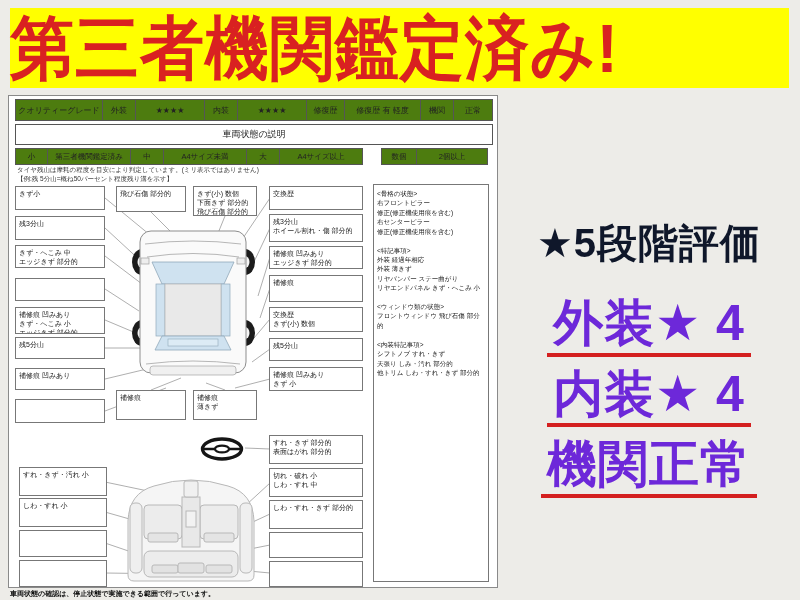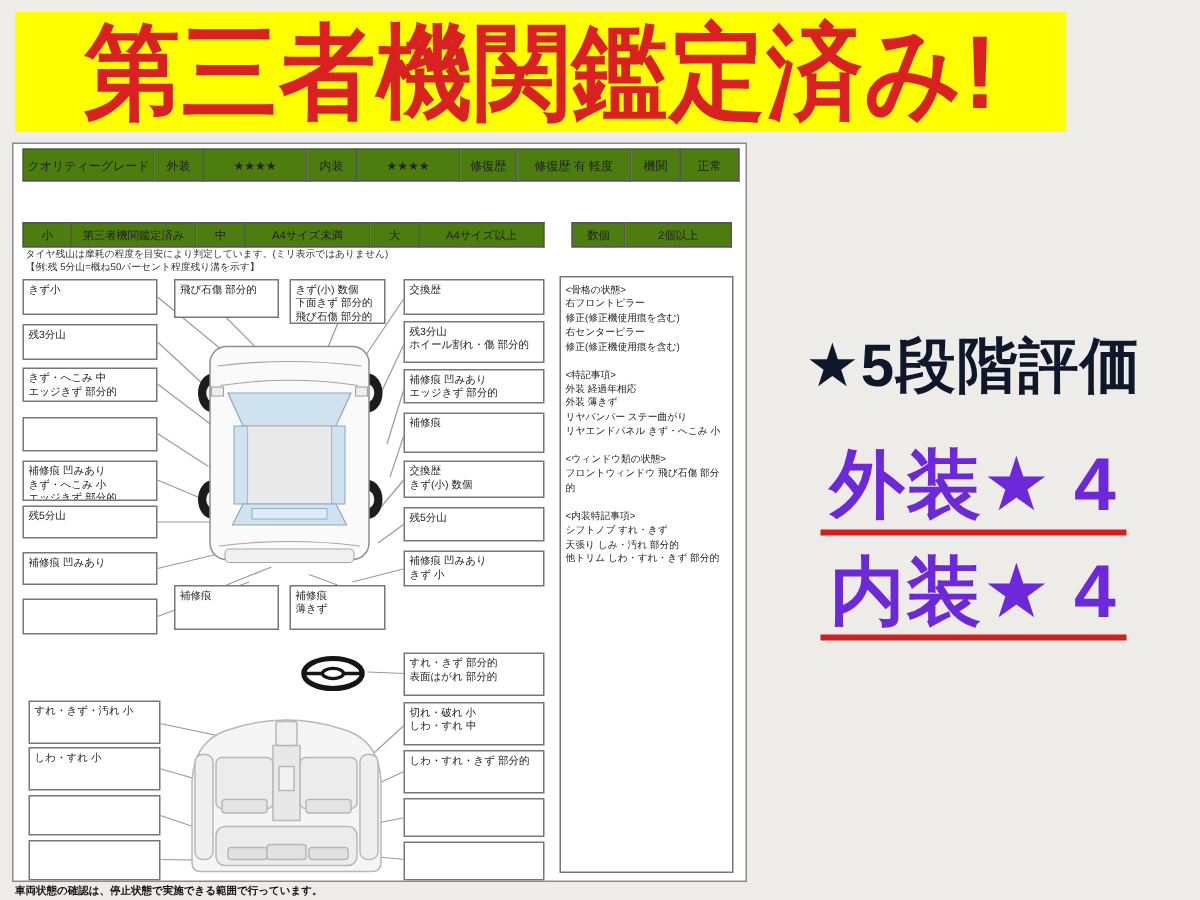--- a/index.html
+++ b/index.html
@@ -4,22 +4,22 @@
 <style>
   html,body{margin:0;padding:0;}
   body{
     width:800px;height:600px;overflow:hidden;position:relative;
     background:#edece8;
     font-family:"Liberation Sans","DejaVu Sans",sans-serif;
     -webkit-font-smoothing:antialiased;
   }
   
   .banner{
-    position:absolute;left:10px;top:8px;width:701px;height:80px;
-    background:#ffff00;display:flex;align-items:center;justify-content:center;
+    position:absolute;left:10px;top:8px;width:779px;height:80px;
+    background:#ffff00;display:flex;align-items:center;justify-content:flex-start;
   }
   .banner span{
     font-size:64px;font-weight:bold;color:#d92121;white-space:nowrap;
     letter-spacing:1px;transform:scaleY(1.08);
   }
   
   .sheet{
     position:absolute;left:8px;top:95px;width:490px;height:493px;
     background:#ffffff;border:1px solid #8a8a8a;box-sizing:border-box;
   }
@@ -78,20 +78,21 @@
     <div class="cell" style="width:33px;">外装</div>
     <div class="cell" style="width:69px;">★★★★</div>
     <div class="cell" style="width:33px;">内装</div>
     <div class="cell" style="width:69px;">★★★★</div>
     <div class="cell" style="width:38px;">修復歴</div>
     <div class="cell" style="width:76px;">修復歴 有 軽度</div>
     <div class="cell" style="width:33px;">機関</div>
     <div class="cell" style="width:39px;">正常</div>
   </div>
 
+  <div class="titlebar">車両状態の説明</div>
 
   <div class="cellrow" style="left:6px;top:52px;height:17px;">
     <div class="cell first" style="width:33px;font-size:7.5px;">小</div>
     <div class="cell" style="width:83px;font-size:7.5px;">第三者機関鑑定済み</div>
     <div class="cell" style="width:33px;font-size:7.5px;">中</div>
     <div class="cell" style="width:83px;font-size:7.5px;">A4サイズ未満</div>
     <div class="cell" style="width:33px;font-size:7.5px;">大</div>
     <div class="cell" style="width:83px;font-size:7.5px;">A4サイズ以上</div>
     <div style="width:18px;"></div>
     <div class="cell first" style="width:36px;font-size:7.5px;">数個</div>
@@ -253,13 +254,14 @@
   </svg>
 
 </div>
 
 <div class="footer-note">車両状態の確認は、停止状態で実施できる範囲で行っています。</div>
 
 <div class="annotations">
   <div class="rating-title">★5段階評価</div>
   <div class="red-item"><span>外装★ 4</span></div>
   <div class="red-item"><span>内装★ 4</span></div>
+  <div class="red-item"><span>機関正常</span></div>
 </div>
 
 </body></html>

